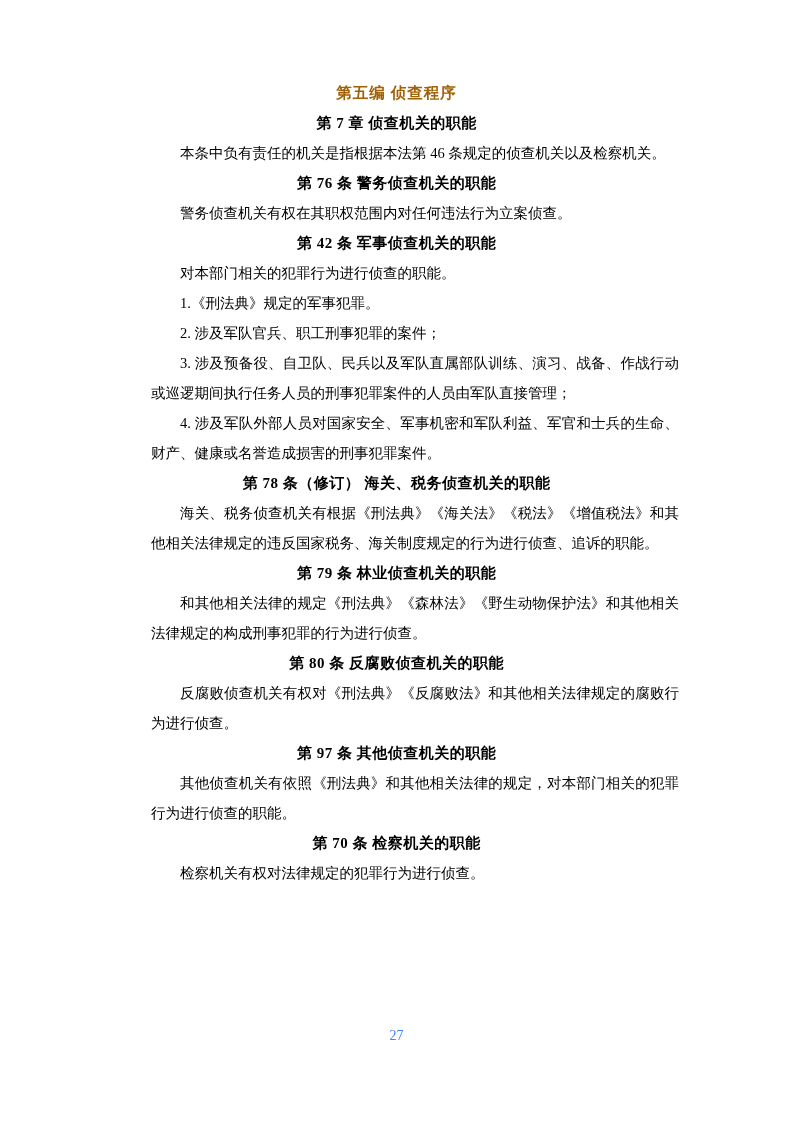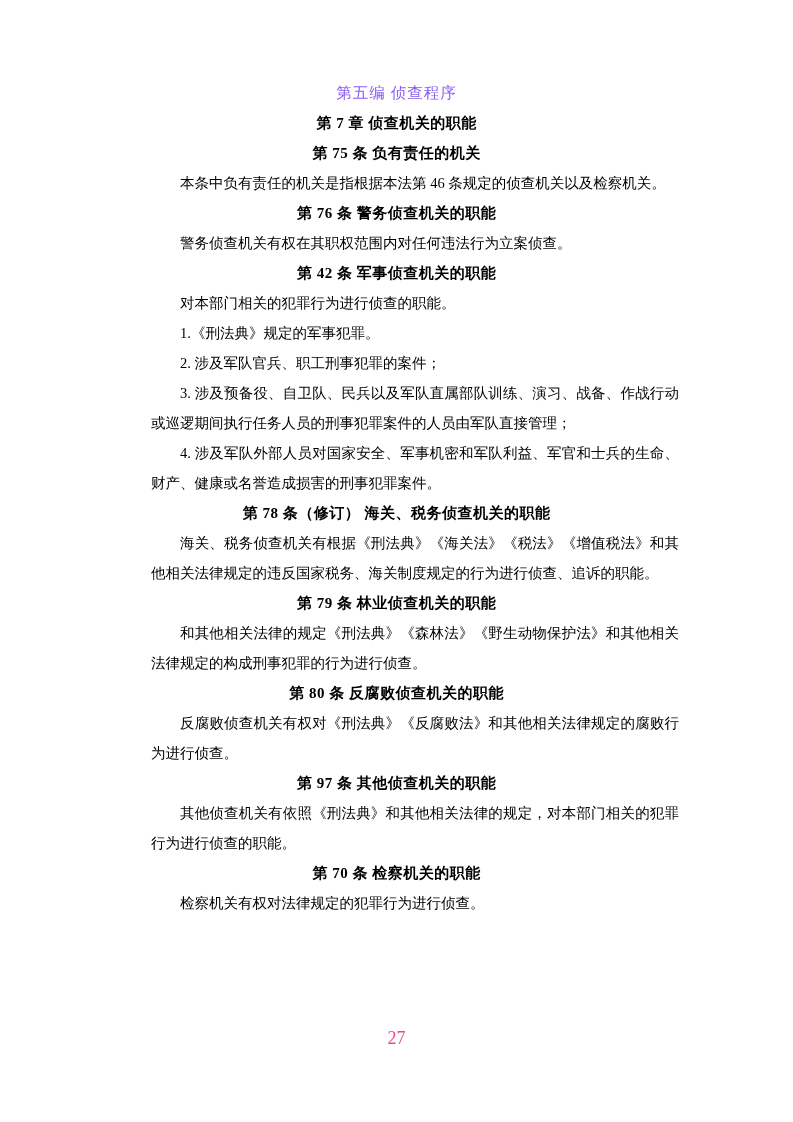--- a/index.html
+++ b/index.html
@@ -28,55 +28,54 @@
   .heading {
     text-align: center;
     font-weight: bold;
     font-size: 15px;
     line-height: 30px;
     color: #000;
     letter-spacing: 0.5px;
   }
   .heading-main {
     text-align: center;
-    font-weight: normal;
+    font-weight: bold;
     font-size: 15.5px;
     line-height: 30px;
-    color: #8b5cf6;
+    color: #a16207;
     letter-spacing: 1px;
   }
   .para {
     font-size: 14.5px;
     line-height: 30px;
     color: #000;
     text-align: justify;
     text-justify: inter-ideograph;
     text-indent: 2em;
     margin-left: 37px;
   }
   .page-number {
     position: absolute;
     left: 0;
     right: 0;
     top: 1028px;
     text-align: center;
-    font-size: 18px;
-    color: #ec4899;
+    font-size: 14px;
+    color: #3b82f6;
     font-family: "Liberation Serif", serif;
   }
 </style>
 </head>
 <body>
 
 <div class="page">
   <div class="content">
 
     <div class="heading-main">第五编  侦查程序</div>
     <div class="heading">第 7 章  侦查机关的职能</div>
-    <div class="heading">第 75 条  负有责任的机关</div>
     <div class="para">本条中负有责任的机关是指根据本法第 46 条规定的侦查机关以及检察机关。</div>
 
     <div class="heading">第 76 条  警务侦查机关的职能</div>
     <div class="para">警务侦查机关有权在其职权范围内对任何违法行为立案侦查。</div>
 
     <div class="heading">第 42 条  军事侦查机关的职能</div>
     <div class="para">对本部门相关的犯罪行为进行侦查的职能。</div>
     <div class="para">1.《刑法典》规定的军事犯罪。</div>
     <div class="para">2. 涉及军队官兵、职工刑事犯罪的案件；</div>
     <div class="para">3. 涉及预备役、自卫队、民兵以及军队直属部队训练、演习、战备、作战行动或巡逻期间执行任务人员的刑事犯罪案件的人员由军队直接管理；</div>

